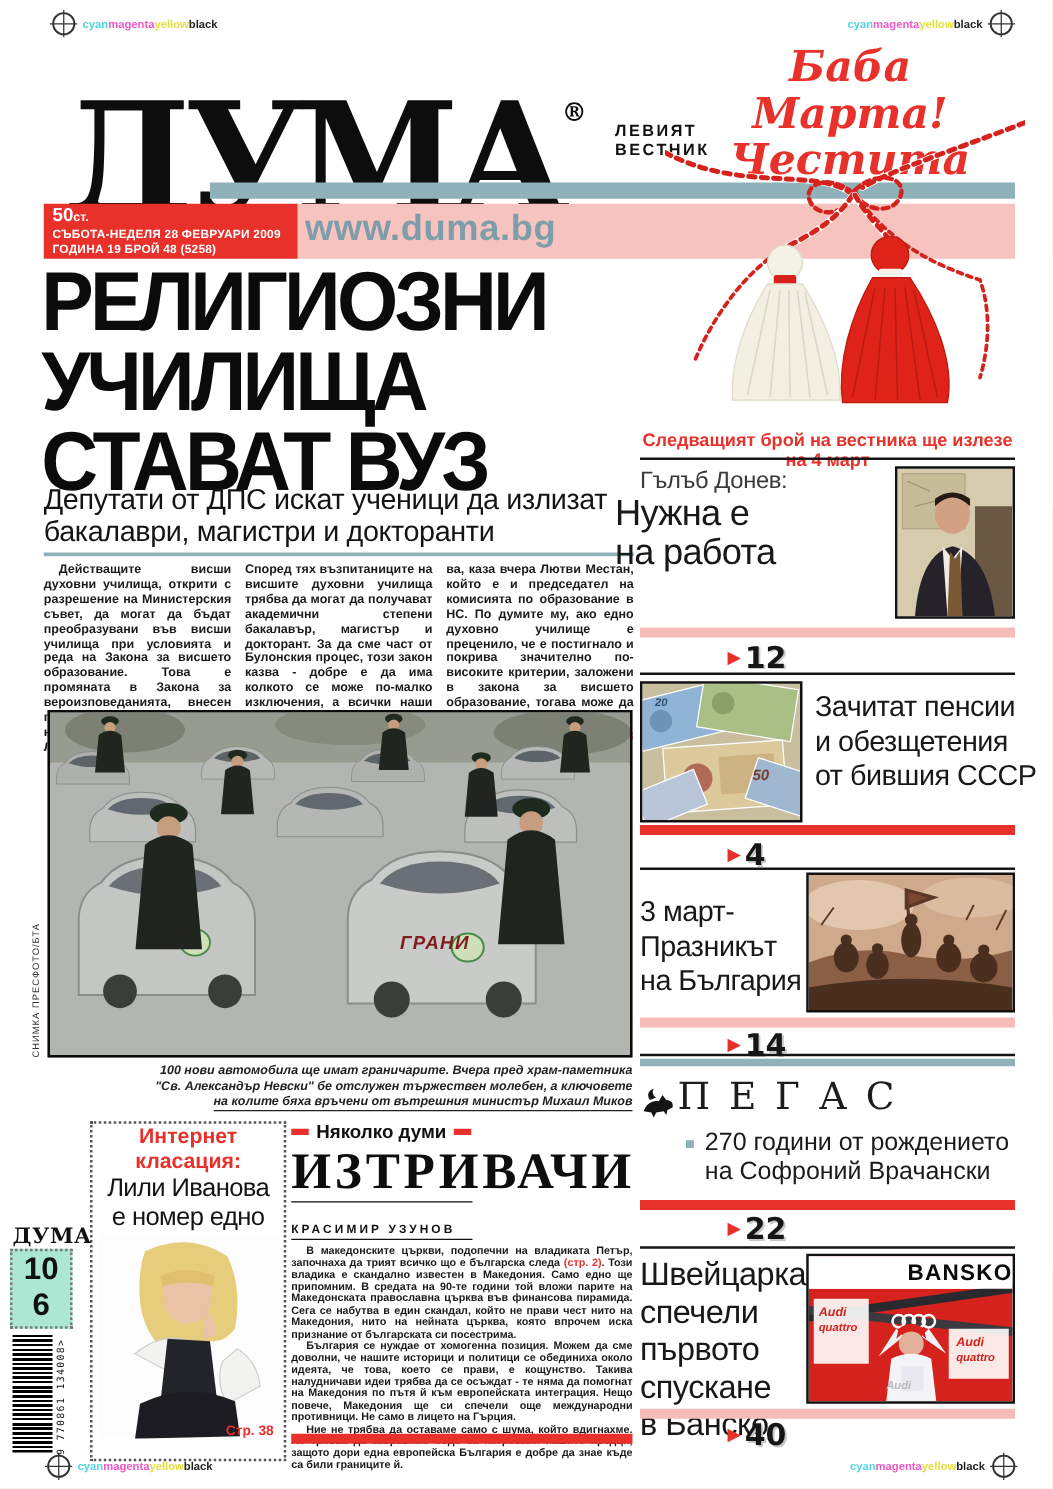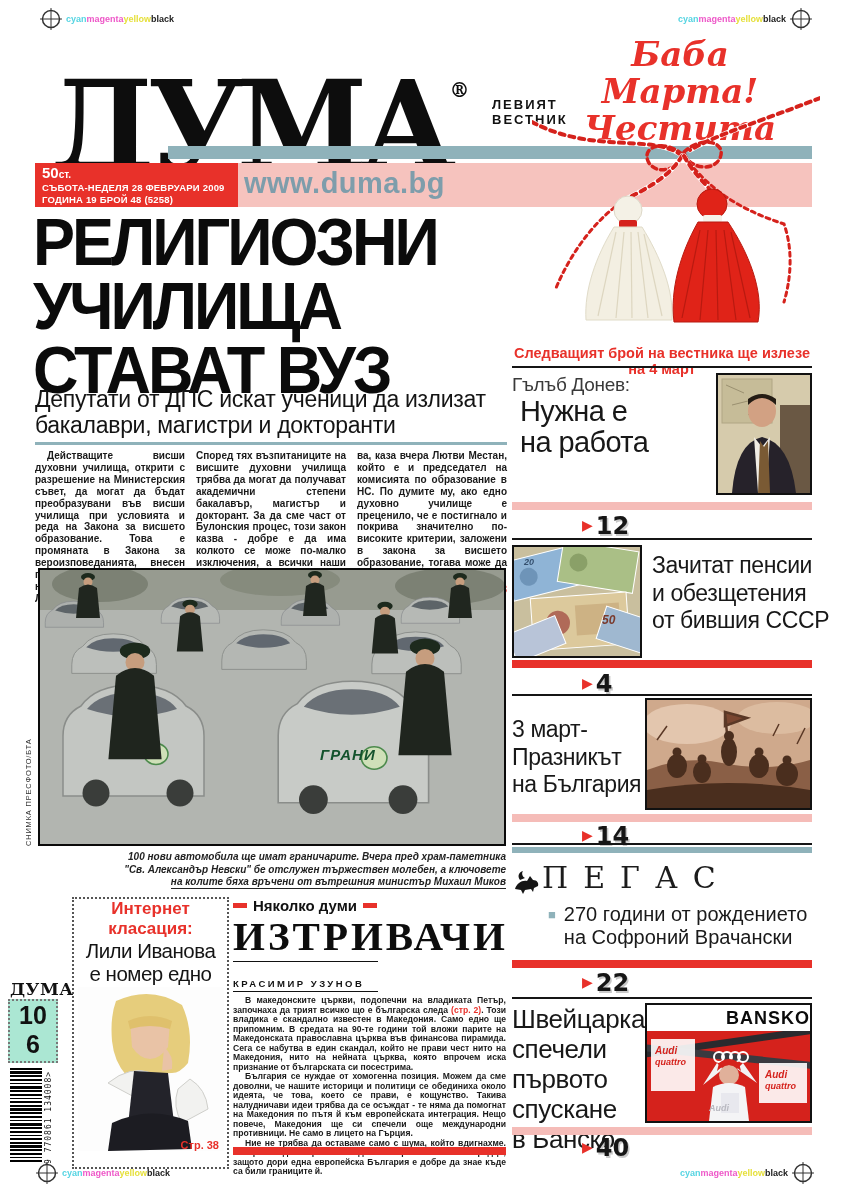--- a/index.html
+++ b/index.html
@@ -32,21 +32,21 @@
           transform:scaleY(1.06);transform-origin:top left;color:#0b0b0b;white-space:nowrap}
   .subhead{left:35px;top:386px;width:474px;font-size:23px;line-height:26px;letter-spacing:-0.3px;color:#141414}
   .subrule{left:35px;top:442px;width:472px;height:3px;background:#8fb2ba}
   .bodycol{top:450px;width:150px;font-size:10px;font-weight:bold;line-height:11.9px;text-align:justify;color:#1a1a1a}
   .stref{color:#e8312a;text-align:right;font-weight:bold;margin-top:3px}
 
   
   .photo-frame{left:38px;top:568px;width:468px;height:278px;border:2px solid #0a0a0a;box-sizing:border-box;background:#b4b6b2;overflow:hidden}
   .photo-credit{left:24px;top:846px;transform:rotate(-90deg);transform-origin:0 0;
                 font-size:7.5px;letter-spacing:0.8px;color:#333;white-space:nowrap}
-  .grani{position:absolute;left:280px;top:176px;color:#14532d;font-weight:bold;font-style:italic;font-size:15px;letter-spacing:1px}
+  .grani{position:absolute;left:280px;top:176px;color:#7f1d1d;font-weight:bold;font-style:italic;font-size:15px;letter-spacing:1px}
   .caption{left:100px;top:851px;width:406px;font-size:10px;font-style:italic;font-weight:bold;
            line-height:12.6px;text-align:right;color:#222}
   .caption .uline{border-bottom:1px solid #222;padding-bottom:1px}
 
   
   .netbox{left:72px;top:897px;width:157px;height:272px;border:2.5px dotted #555;box-sizing:border-box;text-align:center}
   .netbox .kick{color:#e8312a;font-weight:bold;font-size:17px;margin-top:0}
   .netbox .t{font-size:20.5px;line-height:23px;letter-spacing:-0.5px;color:#141414}
   .netbox .pref{position:absolute;right:8px;bottom:16px;color:#e8312a;font-weight:bold;font-size:11px}
 
@@ -347,21 +347,21 @@
       <p>България се нуждае от хомогенна позиция. Можем да сме доволни, че нашите историци и политици се обединиха около идеята, че това, което се прави, е кощунство. Такива налудничави идеи трябва да се осъждат - те няма да помогнат на Македония по пътя й към европейската интеграция. Нещо повече, Македония ще си спечели още международни противници. Не само в лицето на Гърция.</p>
       <p>Ние не трябва да оставаме само с шума, който вдигнахме. Не трябва да забравяме къде са погребани нашите предци, защото дори една европейска България е добре да знае къде са били границите й.</p>
     </div>
   </div>
   <div class="abs colredbar"></div>
 
   <div class="abs sb nextissue">Следващият брой на вестника ще излезе на 4 март</div>
   <div class="abs sb hrule" style="top:366px"></div>
 
   <div class="abs sb-kick" style="left:512px;top:374px">Гълъб Донев:</div>
-  <div class="abs sb-h1" style="left:520px;top:396px">
+  <div class="abs sb-h1" style="left:492px;top:396px">
     <div>Нужна е</div>
     <div>на работа</div>
   </div>
   <div class="imgframe" style="left:716px;top:373px;width:96px;height:122px">
     <svg width="92" height="118" viewBox="0 0 92 118">
       <rect width="92" height="118" fill="#d6cbac"></rect>
       <rect x="4" y="4" width="50" height="44" fill="#c6bc98" stroke="#b0a684"></rect>
       <path d="M8,10 l18,8 M14,30 l24,-6 M30,40 l16,-14" stroke="#9a9070" fill="none"></path>
       <rect x="62" y="30" width="30" height="88" fill="#6a5844"></rect>
       <ellipse cx="44" cy="36" rx="14" ry="16" fill="#d2a183"></ellipse>

